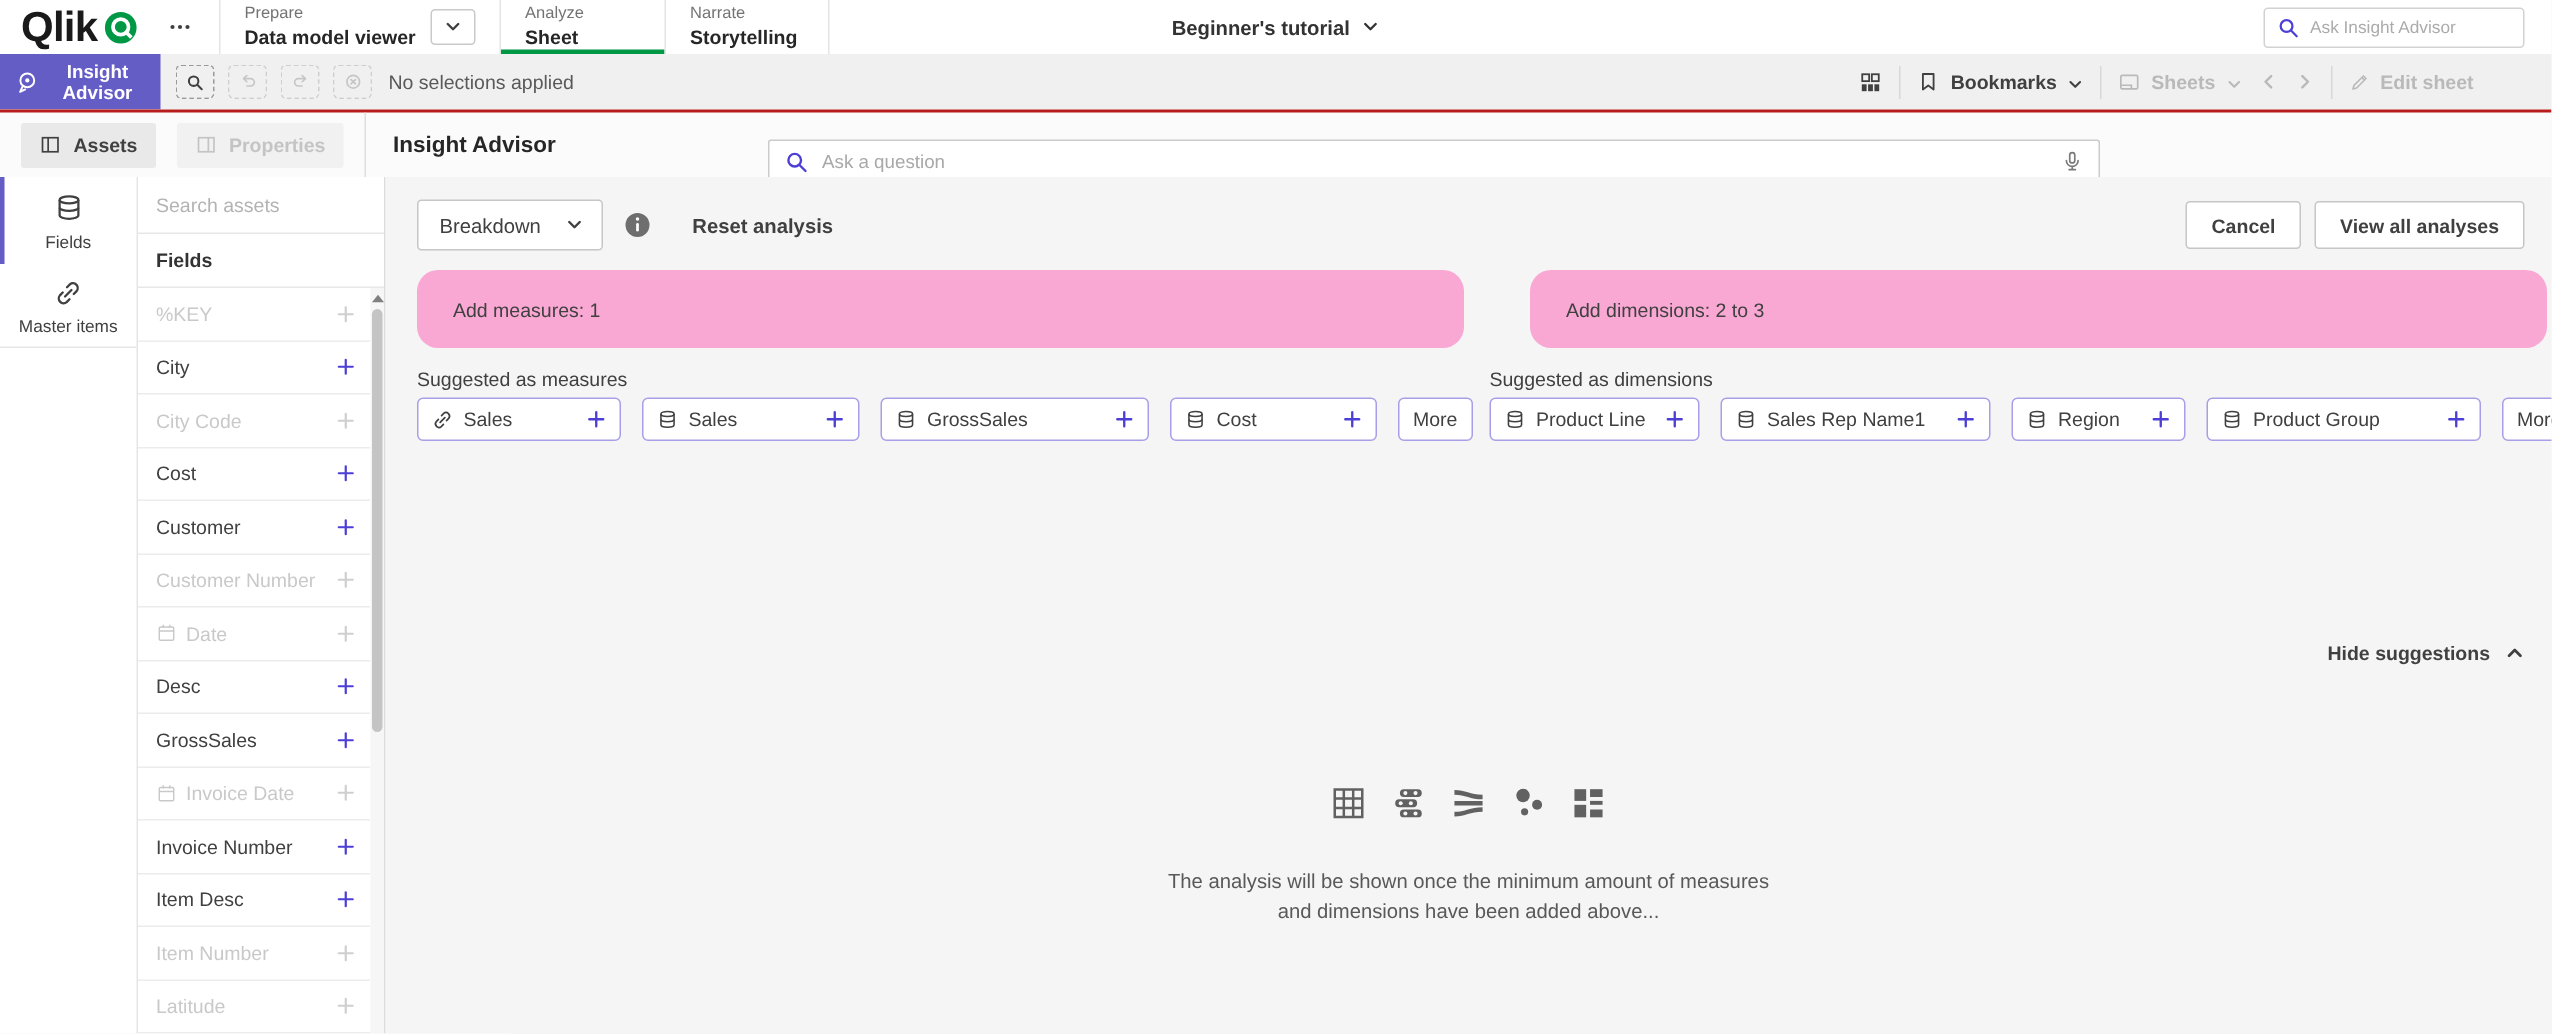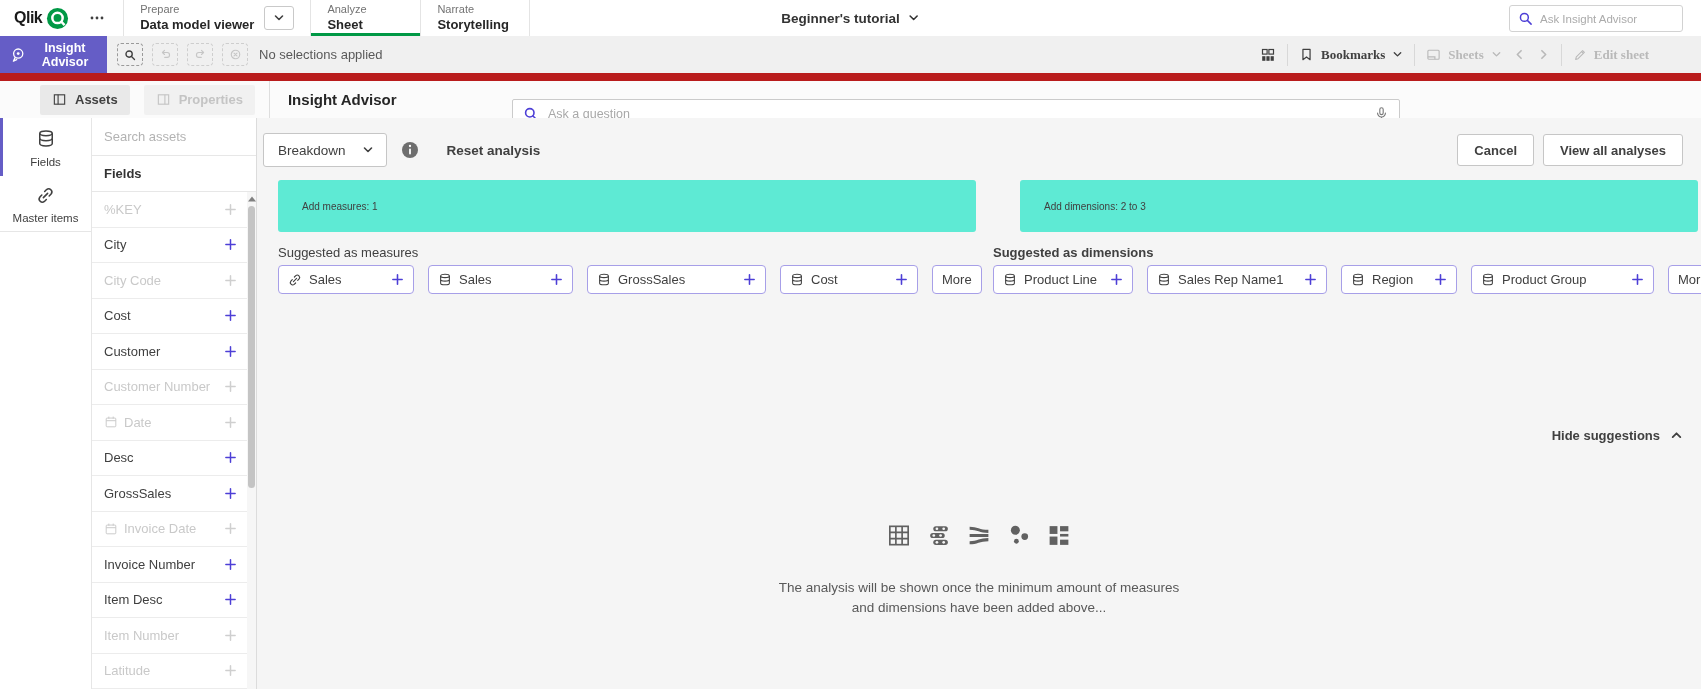--- a/index.html
+++ b/index.html
@@ -7,21 +7,21 @@
   body { font-family:"Liberation Sans", sans-serif; background:#fff; overflow:hidden; color:#404040; }
   .app { position:relative; width:1701px; height:689px; background:#f5f5f5; }
 
   svg { display:block; }
   .icon { display:inline-flex; align-items:center; justify-content:center; flex:none; }
 
   
   .topbar { position:absolute; top:0; left:0; right:0; height:36px; background:#fff; display:flex; align-items:stretch; }
   .topbar-left { display:flex; align-items:stretch; }
   .logo { display:flex; align-items:center; gap:4px; padding:0 10px 0 14px; cursor:pointer; }
-  .logo-text { font-size:16px; font-weight:700; color:#1a1a1a; letter-spacing:-0.5px; }
+  .logo-text { font-size:28px; font-weight:700; color:#1a1a1a; letter-spacing:-0.5px; }
   .menu-dots { display:flex; align-items:center; padding:0 10px; background:none; border:none; cursor:pointer; color:#404040; }
   .nav-tabs { display:flex; align-items:stretch; margin-left:8px; }
   .nav-tab { position:relative; display:flex; align-items:center; gap:10px; padding:0 16px; border-left:1px solid #e4e4e4; cursor:pointer; min-width:110px; }
   .nav-tab:last-child { border-right:1px solid #e4e4e4; }
   .nav-col { display:flex; flex-direction:column; justify-content:center; line-height:1.25; }
   .nav-section { font-size:11px; color:#737373; }
   .nav-label { font-size:13px; font-weight:700; color:#262626; }
   .nav-tab.active::after { content:""; position:absolute; left:0; right:0; bottom:0; height:3px; background:#009845; }
   .nav-dd { display:flex; align-items:center; justify-content:center; width:30px; height:24px; background:#fff; border:1px solid #c9c9c9; border-radius:3px; cursor:pointer; color:#404040; }
   .topbar-center { position:absolute; left:50%; top:0; height:36px; transform:translateX(-50%); display:flex; align-items:center; }
@@ -32,27 +32,27 @@
   .accent-ico { color:#4d3fd6; }
 
   
   .selbar { position:absolute; top:36px; left:0; right:0; height:37px; background:#f0f0f0; display:flex; align-items:center; }
   .ia-btn { width:107px; height:37px; background:#655dc6; color:#fff; border:none; display:flex; align-items:center; gap:7px; padding:0 10px; font-family:inherit; font-size:12.5px; font-weight:700; cursor:pointer; flex:none; }
   .sel-tools { display:flex; align-items:center; gap:9px; margin-left:10px; }
   .tool-box { width:26px; height:23px; border:1.4px dashed #9a9a9a; border-radius:4px; display:flex; align-items:center; justify-content:center; color:#404040; background:none; cursor:pointer; }
   .tool-box.disabled { border-color:#cecece; color:#c6c6c6; cursor:default; }
   .no-sel { margin-left:11px; font-size:13px; color:#595959; }
   .selbar-right { margin-left:auto; display:flex; align-items:center; gap:11px; padding-right:52px; }
-  .flat-btn { display:flex; align-items:center; gap:7px; background:none; border:none; font-family:Liberation Serif, serif; font-size:13px; font-weight:600; color:#404040; cursor:pointer; }
+  .flat-btn { display:flex; align-items:flex-end; gap:7px; background:none; border:none; font-family:Liberation Sans, sans-serif; font-size:13px; font-weight:600; color:#404040; cursor:pointer; }
   .flat-btn.disabled { color:#b9b9b9; cursor:default; }
   .vsep { width:1px; height:22px; background:#d8d8d8; }
   .chev-btn { background:none; border:none; color:#b9b9b9; display:flex; cursor:default; }
 
   
-  .subheader { position:absolute; top:73px; left:0; right:0; height:45px; background:#fbfbfb; border-top:8px solid #b91c1c; display:flex; align-items:center;padding-left:26px; }
+  .subheader { position:absolute; top:73px; left:0; right:0; height:45px; background:#fbfbfb; border-top:2px solid #b91c1c; display:flex; align-items:center; }
   .panel-btn { display:flex; align-items:center; gap:8px; height:30px; padding:0 12px; margin-left:14px; background:#e9e9e9; border:none; border-radius:2px; font-family:inherit; font-size:13px; font-weight:600; color:#404040; cursor:pointer; }
   .panel-btn.disabled { background:#f1f1f1; color:#c4c4c4; cursor:default; }
   .sub-sep { width:1px; align-self:stretch; background:#dedede; margin-left:14px; }
   .sub-title { margin-left:18px; font-size:15px; font-weight:700; color:#262626; white-space:nowrap; }
   .ask-box { position:absolute; left:512px; top:18px; width:888px; height:29px; background:#fff; border:1px solid #cbcbcb; border-radius:2px; display:flex; align-items:center; padding:0 10px; gap:9px; }
   .ask-box input { flex:1; border:none; outline:none; font-family:inherit; font-size:12.5px; color:#404040; background:transparent; }
   .ask-box input::placeholder { color:#a8a8a8; }
   .mic { color:#7a7a7a; cursor:pointer; background:none; border:none; display:flex; }
 
   
@@ -80,33 +80,33 @@
   .field-row.disabled .field-name { color:#c9c9c9; }
   .field-row.disabled .add-btn { color:#cfcfcf; cursor:default; }
 
   
   .vscroll { position:absolute; top:74px; right:0; bottom:0; width:9px; background:#f6f6f6; }
   .vscroll .up { height:13px; display:flex; align-items:center; justify-content:center; color:#808080; cursor:pointer; }
   .vscroll .thumb { position:absolute; top:14px; left:1px; width:7px; height:282px; background:#c4c4c4; border-radius:4px; cursor:pointer; }
 
   
   .main { position:relative; flex:1; background:#f5f5f5; }
-  .controls-row { position:absolute; top:15px; left:6px; display:flex; align-items:center; }
+  .controls-row { position:absolute; top:15px; left:21px; display:flex; align-items:center; }
   .dropdown-btn { display:flex; align-items:center; gap:16px; height:34px; padding:0 12px 0 14px; background:#fff; border:1px solid #c6c6c6; border-radius:3px; font-family:inherit; font-size:13.5px; color:#404040; cursor:pointer; }
   .info-ico { margin-left:14px; cursor:pointer; }
   .reset-link { margin-left:28px; background:none; border:none; font-family:inherit; font-size:13.5px; font-weight:700; color:#404040; cursor:pointer; }
   .actions-row { position:absolute; top:16px; right:18px; display:flex; gap:9px; }
   .std-btn { height:32px; padding:0 16px; background:#fff; border:1px solid #c6c6c6; border-radius:3px; font-family:inherit; font-size:13px; font-weight:600; color:#404040; cursor:pointer; }
 
-  .drop-zone { position:absolute; top:62px; height:52px; background:#5eead4; border-radius:3px; display:flex; align-items:center; padding:0 24px; font-size:10px; color:#404040; }
+  .drop-zone { position:absolute; top:62px; height:52px; background:#f9a8d4; border-radius:14px; display:flex; align-items:center; padding:0 24px; font-size:13px; color:#404040; }
   .dz-measures { left:21px; width:698px; }
   .dz-dimensions { left:736px; width:678px;margin-left:27px; }
 
   .sugg-title { position:absolute; top:127px; font-size:13px; color:#404040; }
-  .st-measures { left:21px; } .st-dimensions { left:736px;font-weight:bold; }
+  .st-measures { left:21px; } .st-dimensions { left:736px; }
   .sugg-row { position:absolute; top:147px; display:flex; gap:14px; }
   .sr-measures { left:21px; } .sr-dimensions { left:736px; }
   .sugg-btn { height:29px; background:#fff; border:1px solid #a79fe8; border-radius:4px; display:flex; align-items:center; gap:7px; padding:0 9px; font-family:inherit; cursor:pointer; }
   .sugg-btn .sugg-label { flex:1; text-align:left; font-size:13px; color:#404040; white-space:nowrap; overflow:hidden; }
   .sugg-btn .src-ico { color:#404040; }
   .more-btn { height:29px; background:#fff; border:1px solid #a79fe8; border-radius:4px; padding:0 9px; font-family:inherit; font-size:13px; color:#404040; cursor:pointer; }
 
   .hide-sugg { position:absolute; top:310px; right:18px; display:flex; align-items:center; gap:10px; background:none; border:none; font-family:inherit; font-size:13px; font-weight:600; color:#404040; cursor:pointer; }
 
   .chart-icons { position:absolute; top:405px; left:50%; transform:translateX(-50%); display:flex; gap:15px; color:#616161; }

